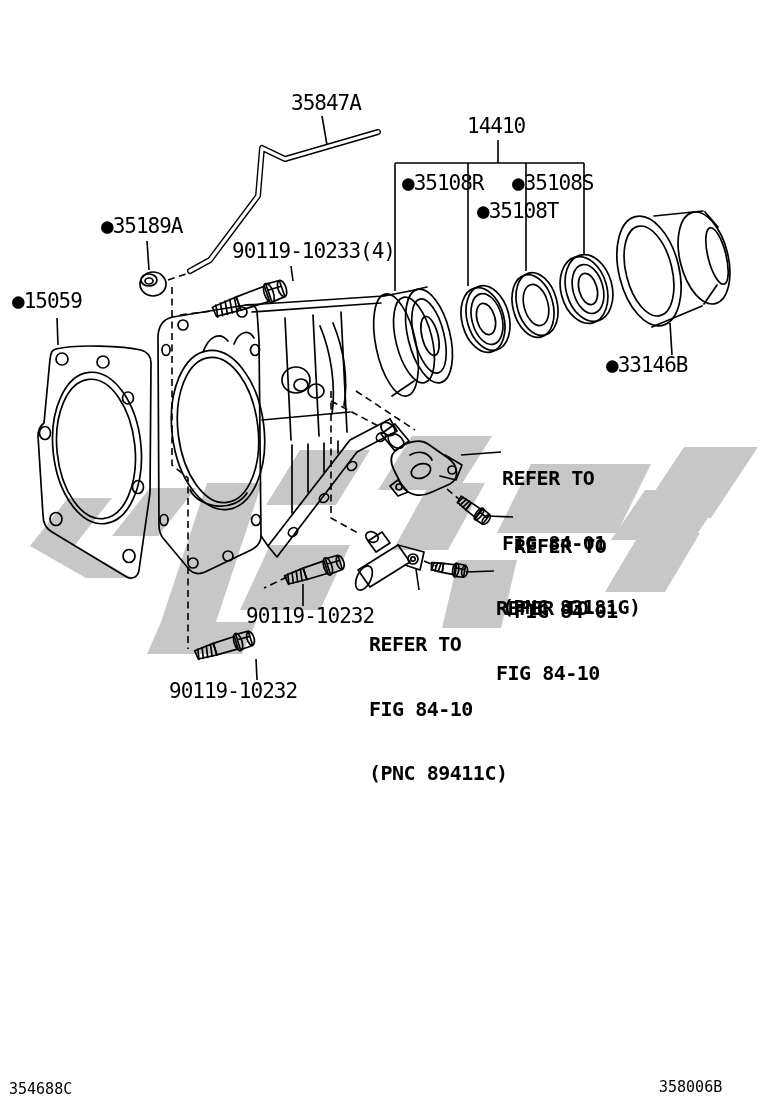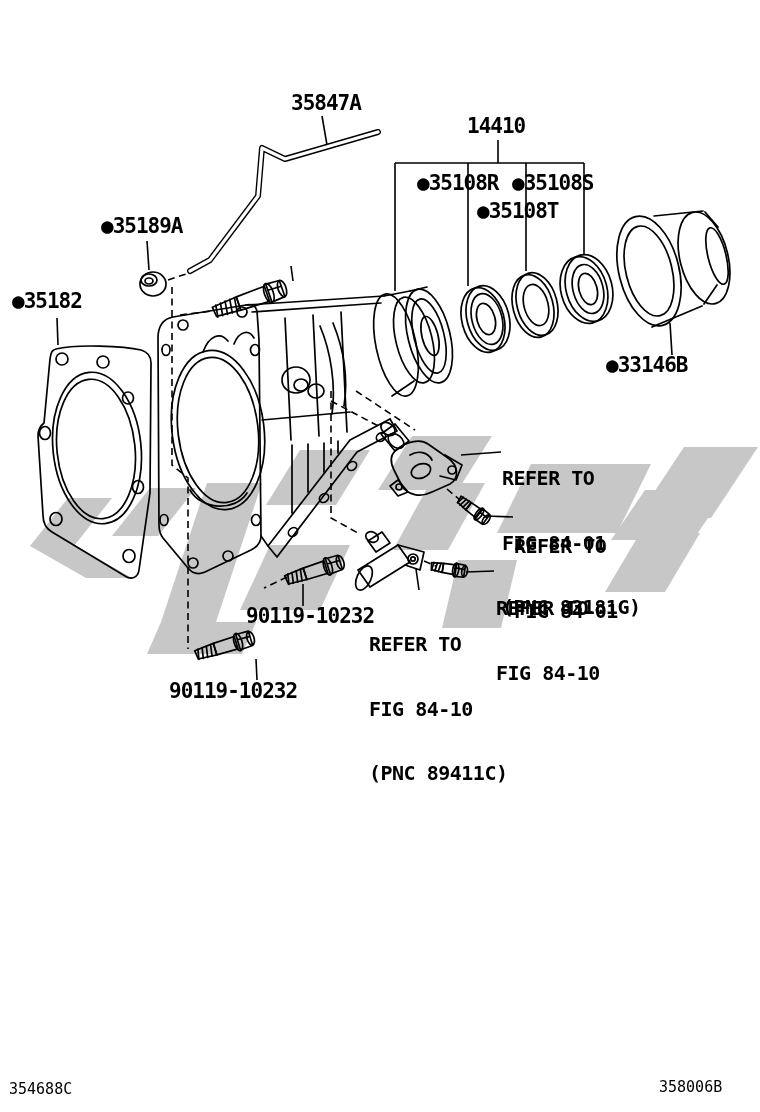--- a/index.html
+++ b/index.html
@@ -1,20 +1,20 @@
 <!DOCTYPE html>
 <html><head>
 <meta charset="utf-8">
 <style>
   html,body{margin:0;padding:0;background:#fff;}
   #stage{position:relative;width:760px;height:1112px;background:#fff;overflow:hidden;
          font-family:"DejaVu Sans Mono","Liberation Mono",monospace;}
   #art{position:absolute;left:0;top:0;}
   .lbl{position:absolute;color:#000;white-space:pre;line-height:1;}
-  .pn{font-size:21px;font-weight:bold;letter-spacing:-1px;}
+  .pn{font-size:21px;font-weight:normal;letter-spacing:-1px;}
   .ref{font-size:20px;font-weight:bold;letter-spacing:-0.5px;line-height:21.5px;}
   .ref span{display:block;}
   .code{font-size:15px;font-weight:normal;letter-spacing:0;}
 </style>
 </head>
 <body>
 
 <div id="stage">
 
   <svg id="art" width="760" height="1112" viewBox="0 0 760 1112">
@@ -218,25 +218,26 @@
       <path d="M331,401 L382,428"></path>
       <path d="M356,391 L415,430"></path>
       <path d="M447,489 L460,500"></path>
       <path d="M424,561 L436,566"></path>
       <path d="M287,577 L264,588"></path>
     </g>
   </svg>
 
   <div class="lbl pn" style="left:291px;top:93px">35847A</div>
   <div class="lbl pn" style="left:467px;top:116px">14410</div>
-  <div class="lbl pn" style="left:417px;top:173px">●35108R</div>
+  <div class="lbl pn" style="left:402px;top:173px">●35108R</div>
   <div class="lbl pn" style="left:512px;top:173px">●35108S</div>
   <div class="lbl pn" style="left:477px;top:201px">●35108T</div>
   <div class="lbl pn" style="left:101px;top:216px">●35189A</div>
-  <div class="lbl pn" style="left:12px;top:291px">●35182</div>
+  <div class="lbl pn" style="left:232px;top:241px">90119-10233(4)</div>
+  <div class="lbl pn" style="left:12px;top:291px">●15059</div>
   <div class="lbl pn" style="left:606px;top:355px">●33146B</div>
 
   <div class="lbl ref" style="left:502px;top:425px">
     <span>REFER TO</span>
     <span>FIG 84-01</span>
     <span>(PNC 83181G)</span>
   </div>
   <div class="lbl ref" style="left:514px;top:493px">
     <span>REFER TO</span>
     <span>FIG 84-01</span>

